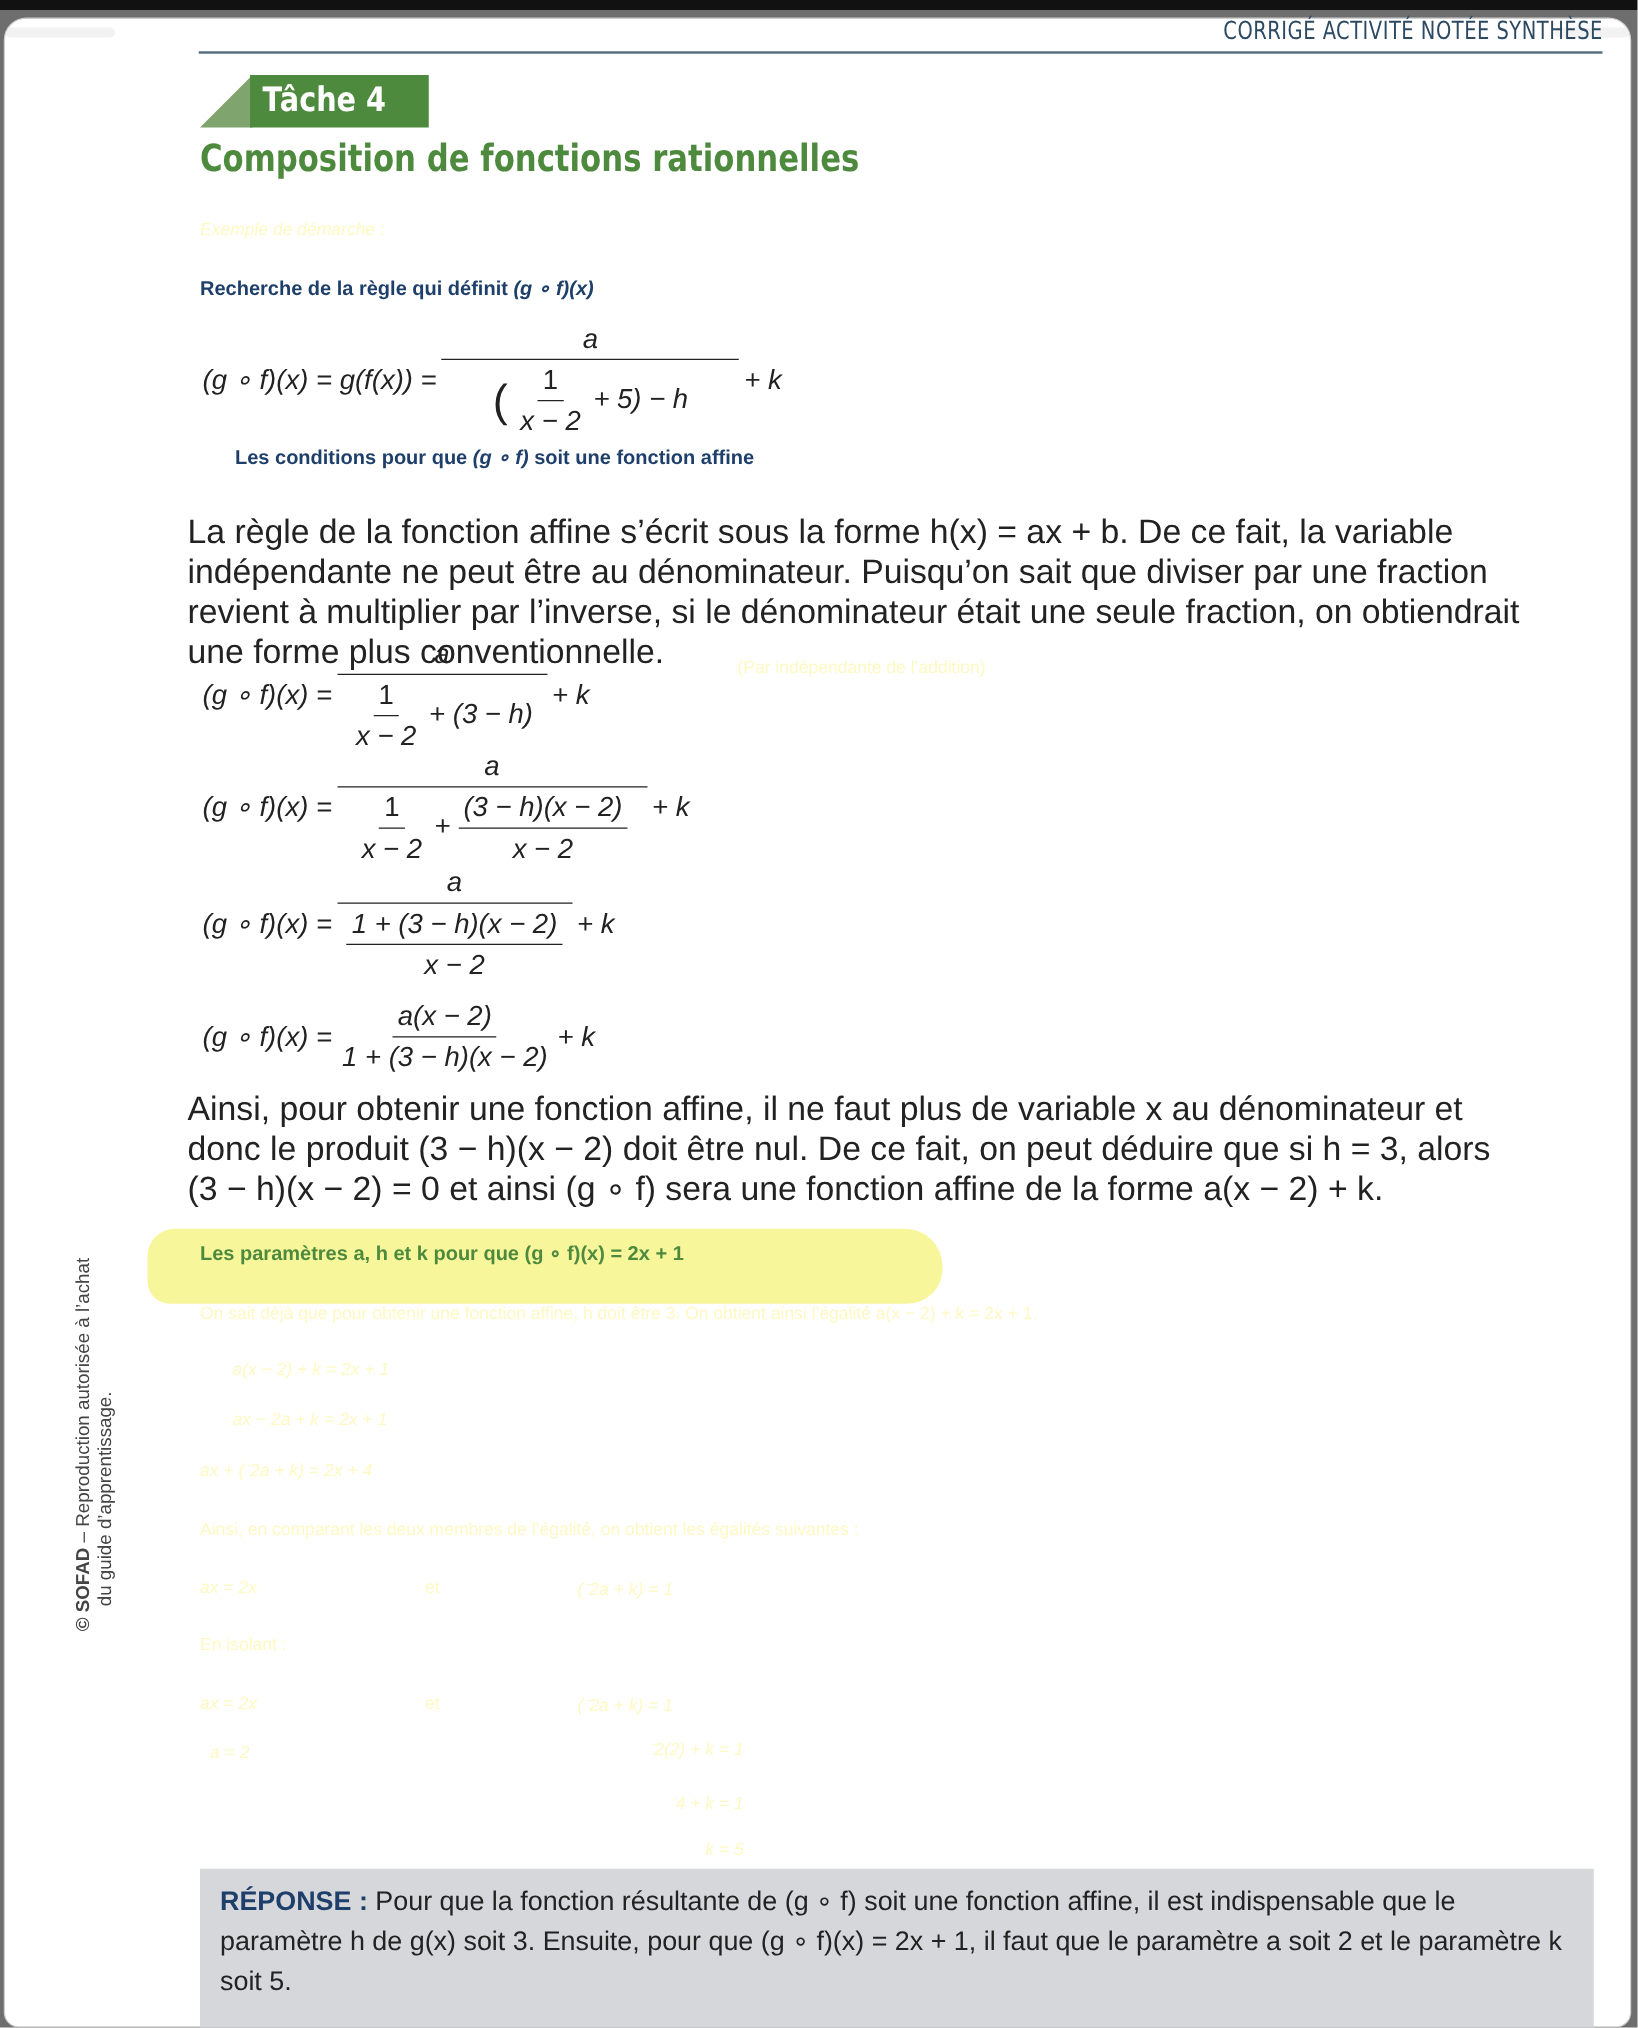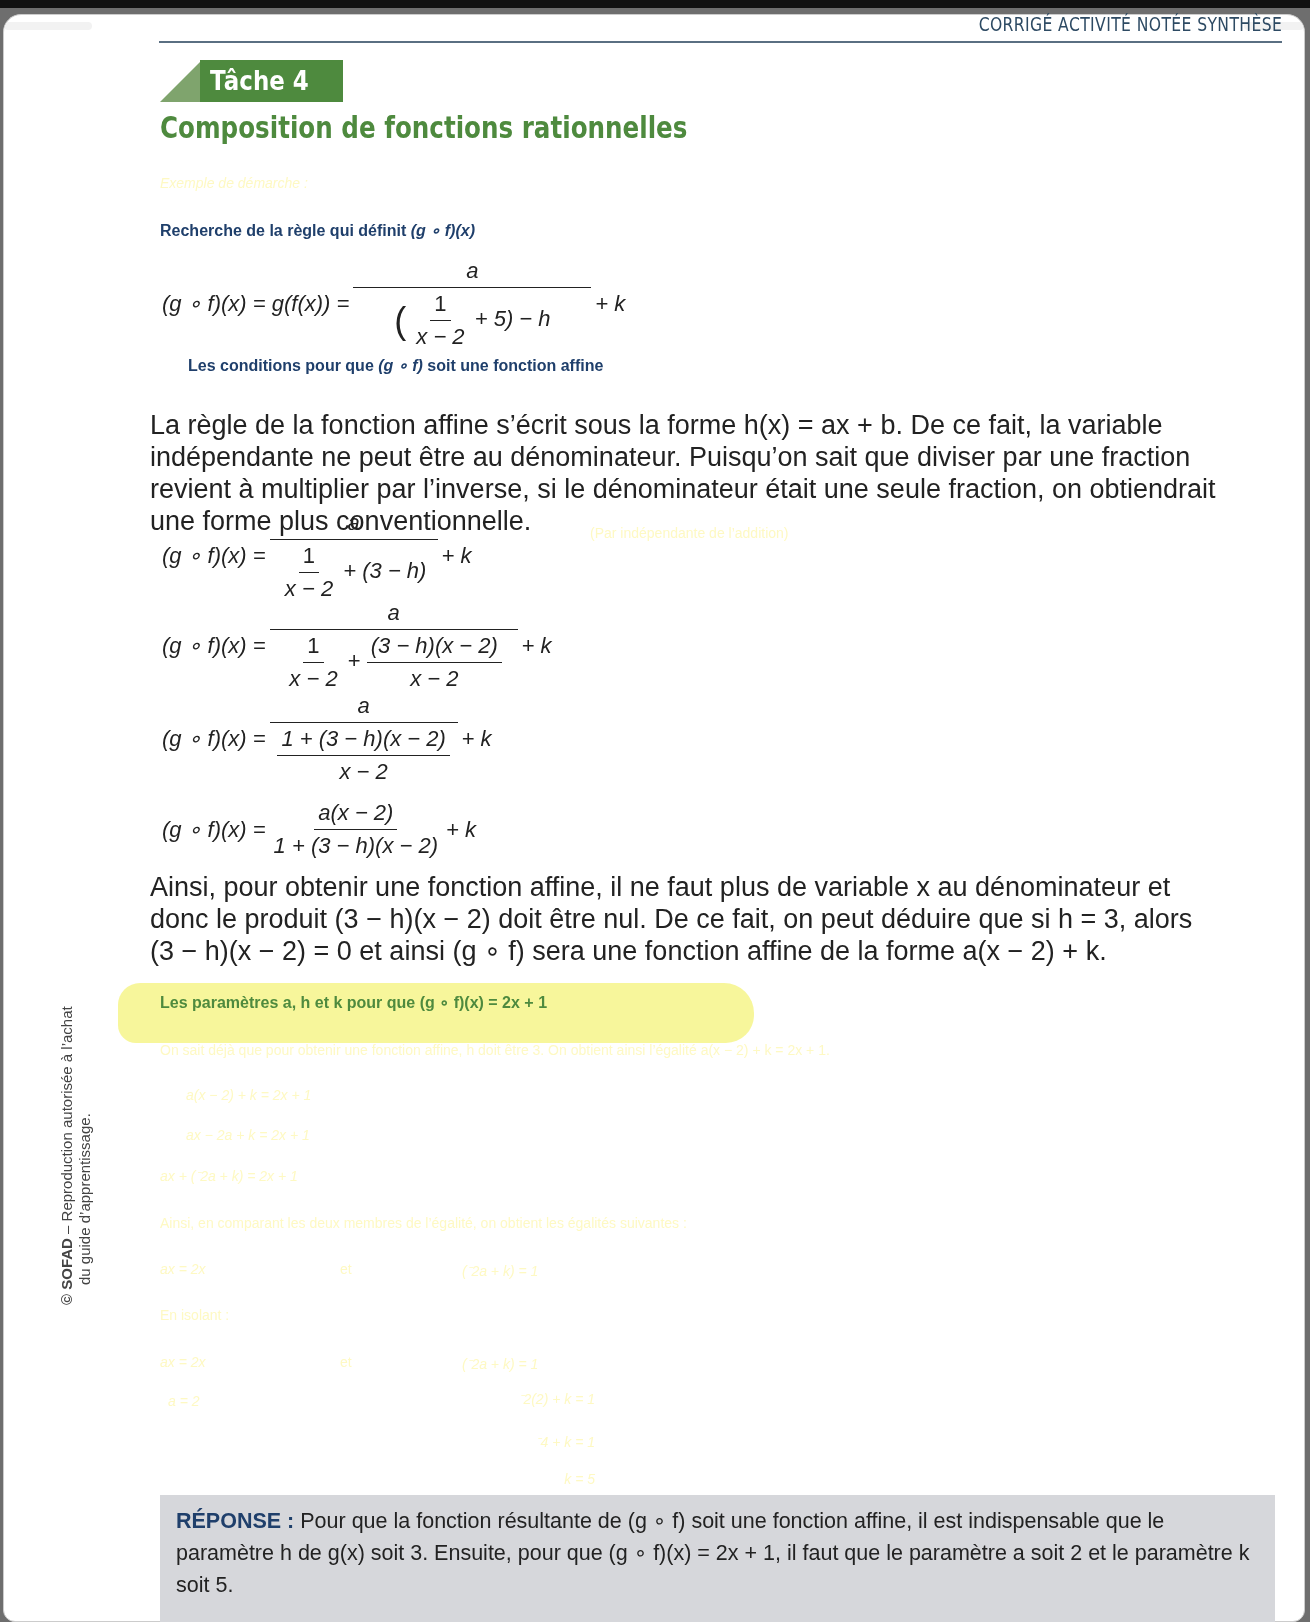--- a/index.html
+++ b/index.html
@@ -139,21 +139,21 @@
 
 <div class="para" style="top:871px; width:1060px;">Ainsi, pour obtenir une fonction affine, il ne faut plus de variable x au dénominateur et donc le produit (3 − h)(x − 2) doit être nul. De ce fait, on peut déduire que si h = 3, alors (3 − h)(x − 2) = 0 et ainsi (g ∘ f) sera une fonction affine de la forme a(x − 2) + k.</div>
 
 <div class="highlight"></div>
 <div class="t sec green" style="left:160px; top:993px;">Les paramètres a, h et k pour que (g ∘ f)(x) = 2x + 1</div>
 
 <div class="t" style="left:160px; top:1042px;">On sait déjà que pour obtenir une fonction affine, h doit être 3. On obtient ainsi l’égalité a(x − 2) + k = 2x + 1.</div>
 
 <div class="t it" style="left:186px; top:1087px;">a(x − 2) + k = 2x + 1</div>
 <div class="t it" style="left:186px; top:1127px;text-align:right;">ax − 2a + k = 2x + 1</div>
-<div class="t it" style="left:160px; top:1166px;">ax + (⁻2a + k) = 2x + 1</div>
+<div class="t it" style="left:160px; top:1166px;">ax + (⁻2a + k) = 2x + 4</div>
 
 <div class="t" style="left:160px; top:1215px;">Ainsi, en comparant les deux membres de l’égalité, on obtient les égalités suivantes :</div>
 
 <div class="t it" style="left:160px; top:1261px;">ax = 2x</div>
 <div class="t" style="left:340px; top:1261px;">et</div>
 <div class="t it" style="left:462px; top:1261px;">(⁻2a + k) = 1</div>
 
 <div class="t" style="left:160px; top:1307px;">En isolant :</div>
 
 <div class="t it" style="left:160px; top:1354px;">ax = 2x</div>

